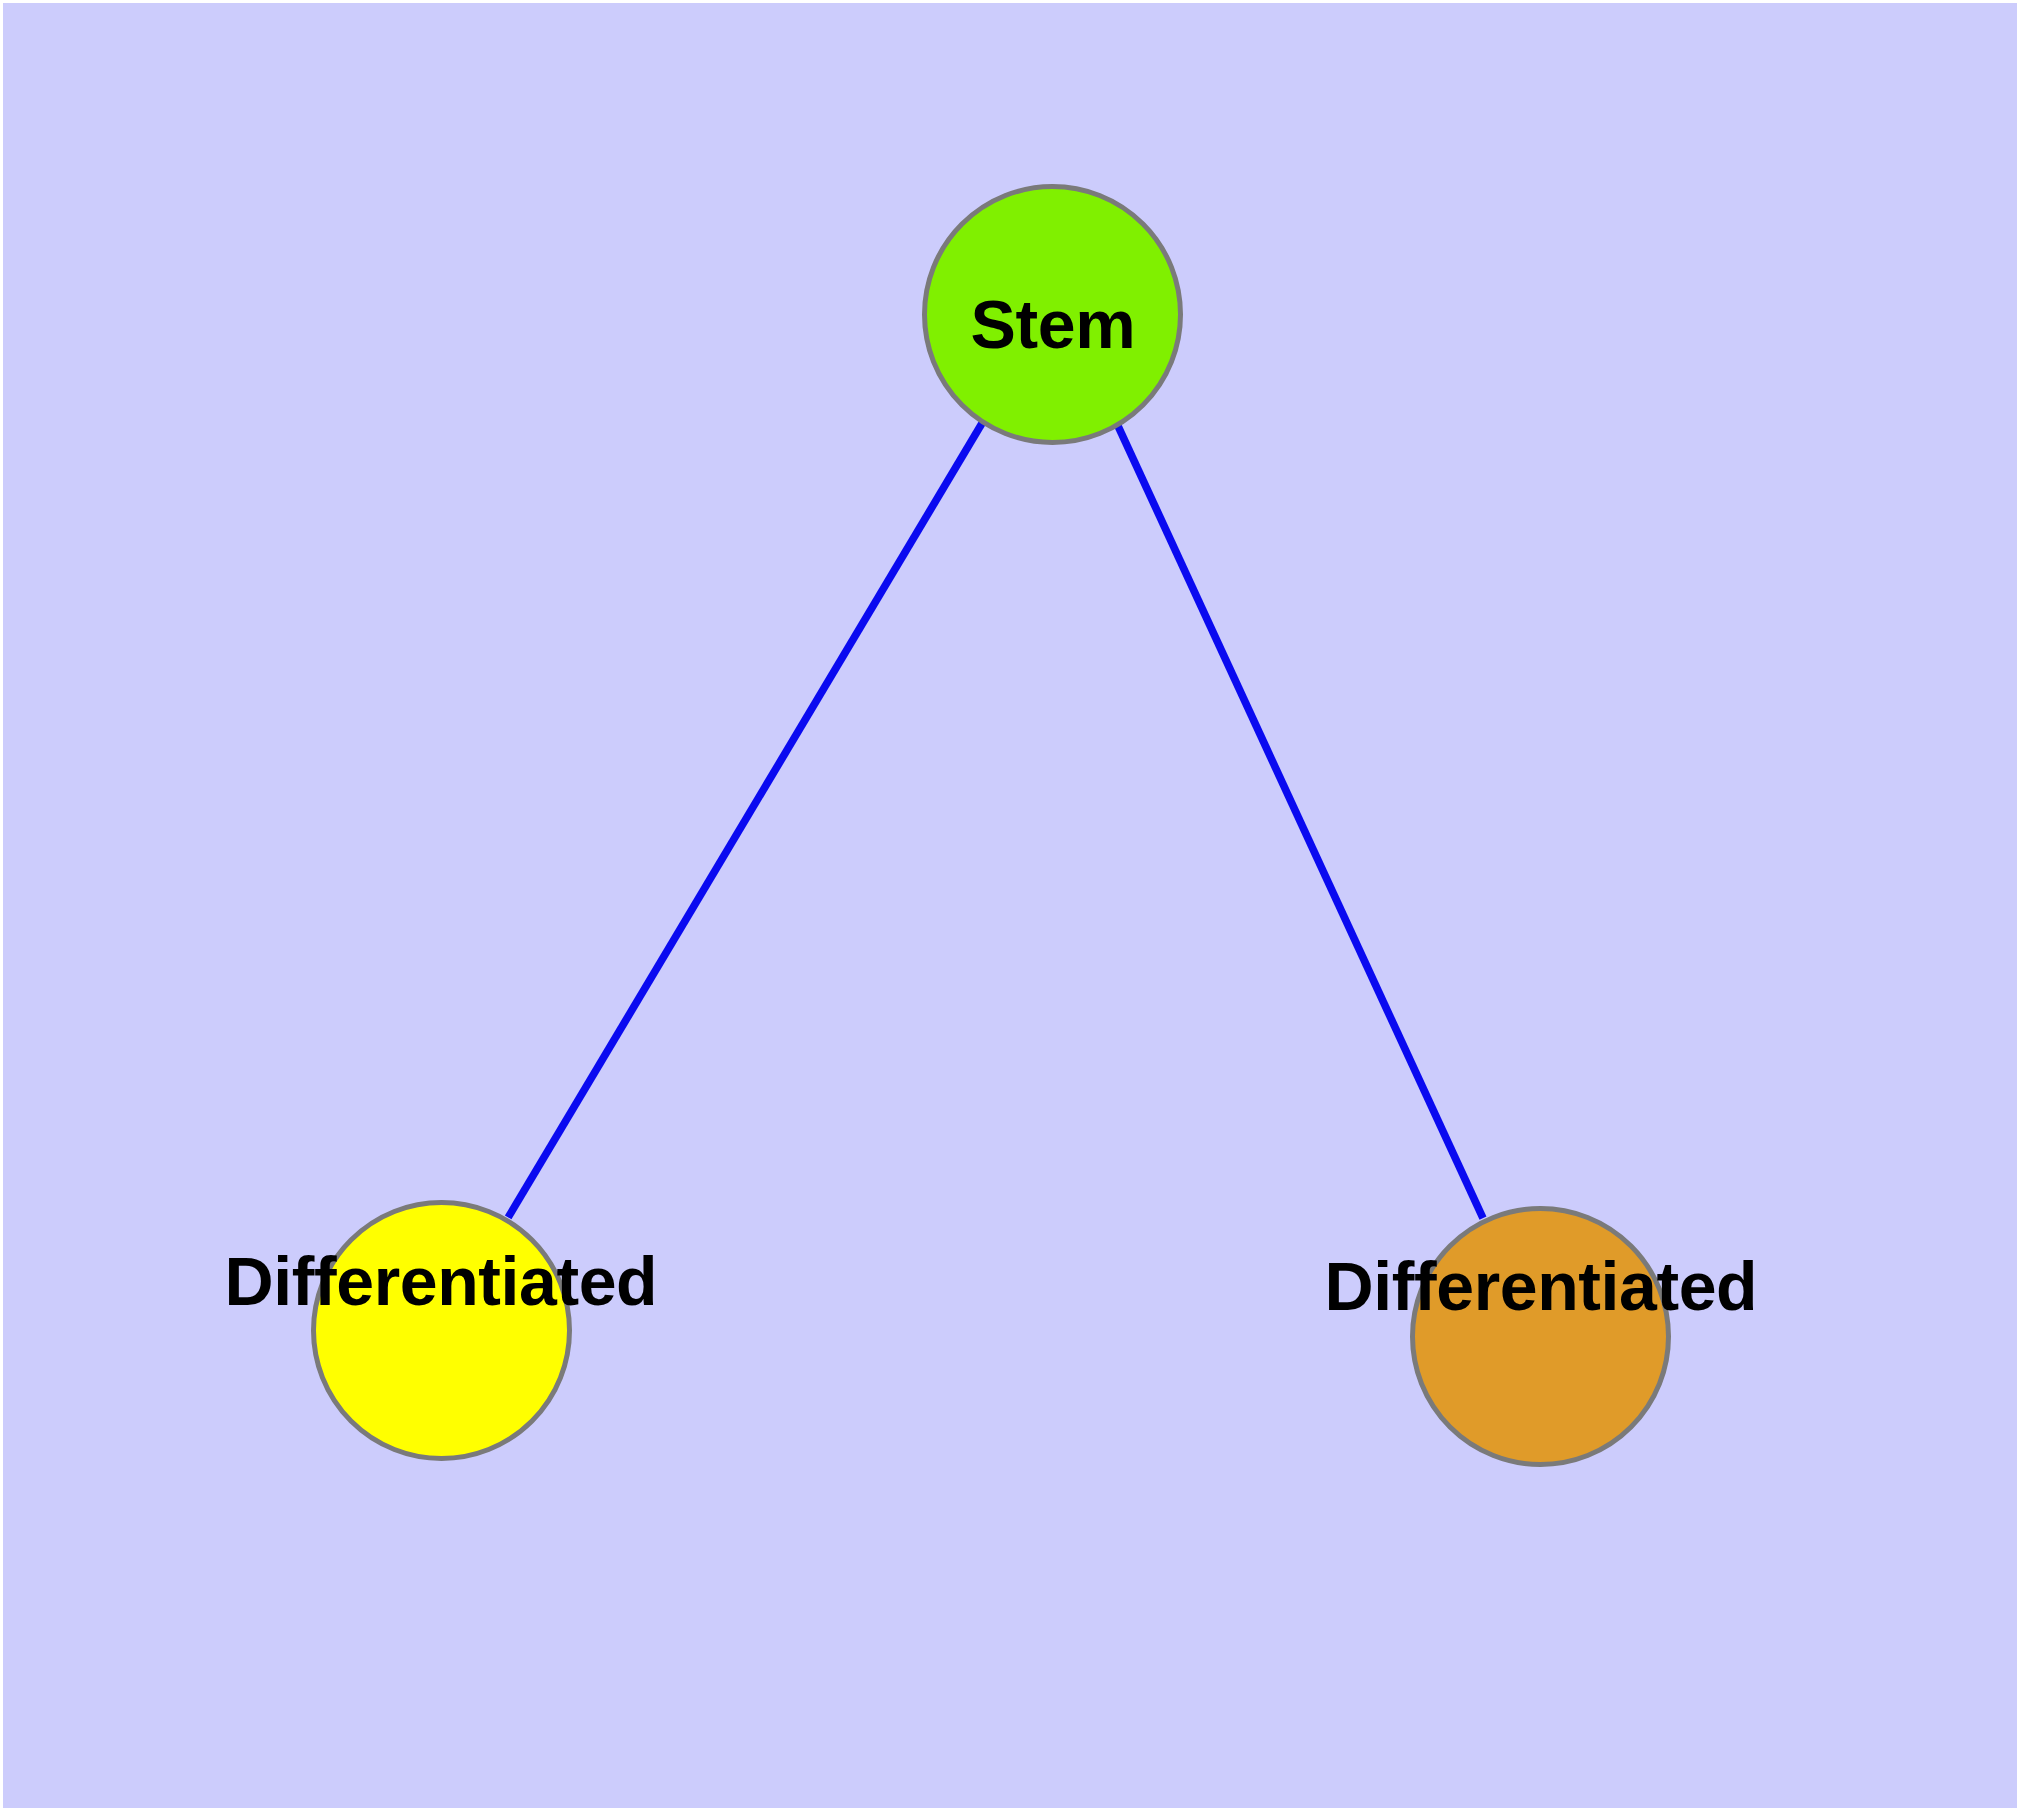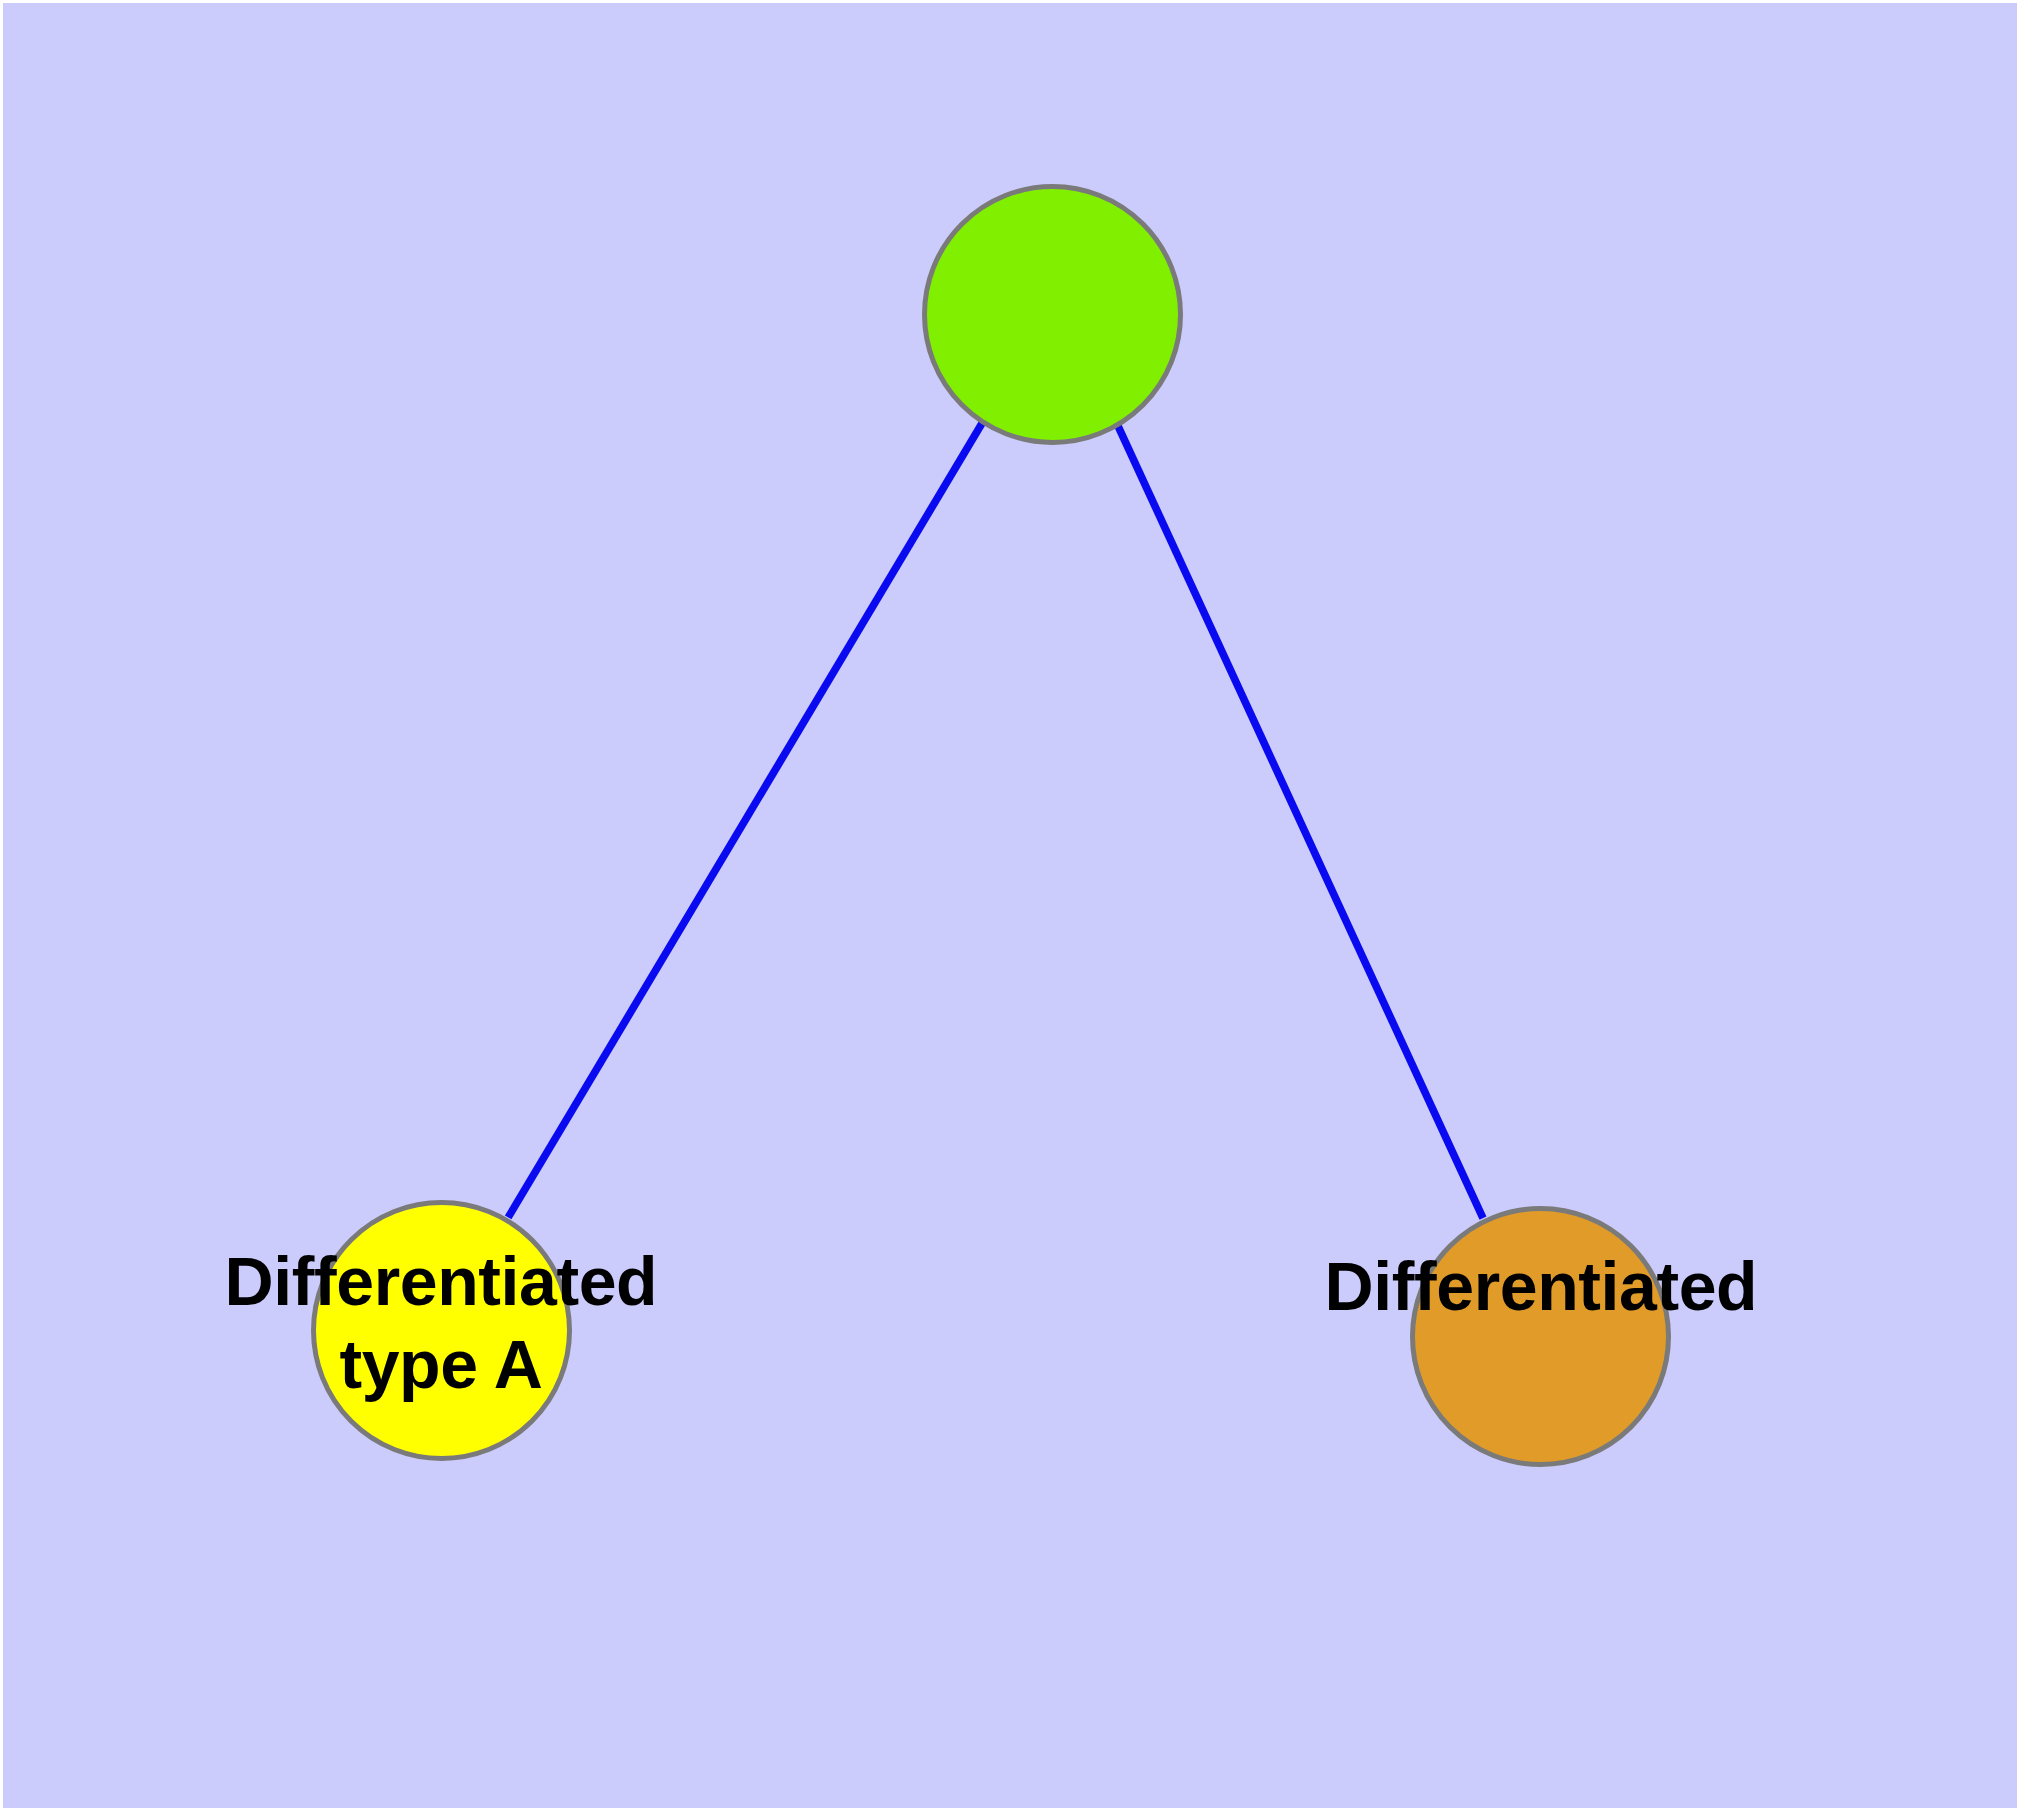--- a/index.html
+++ b/index.html
@@ -107,24 +107,26 @@
 
     <svg id="edge-layer" viewBox="0 0 2376 2130" preserveAspectRatio="none">
       <line x1="1155" y1="496" x2="596" y2="1433" stroke="#0a0af0" stroke-width="9"></line>
       <line x1="1314" y1="496" x2="1746" y2="1434" stroke="#0a0af0" stroke-width="9"></line>
     </svg>
 
     <div class="graph-node" id="node-stem"></div>
     <div class="graph-node" id="node-diff-a"></div>
     <div class="graph-node" id="node-diff-b"></div>
 
+    <div class="node-label" id="label-stem">
+      <div>Stem</div>
+    </div>
 
     <div class="node-label" id="label-diff-a">
       <div>Differentiated</div>
-      <div>type A</div>
     </div>
 
     <div class="node-label" id="label-diff-b">
       <div>Differentiated</div>
     </div>
 
   </div>
 </div>
 
 

